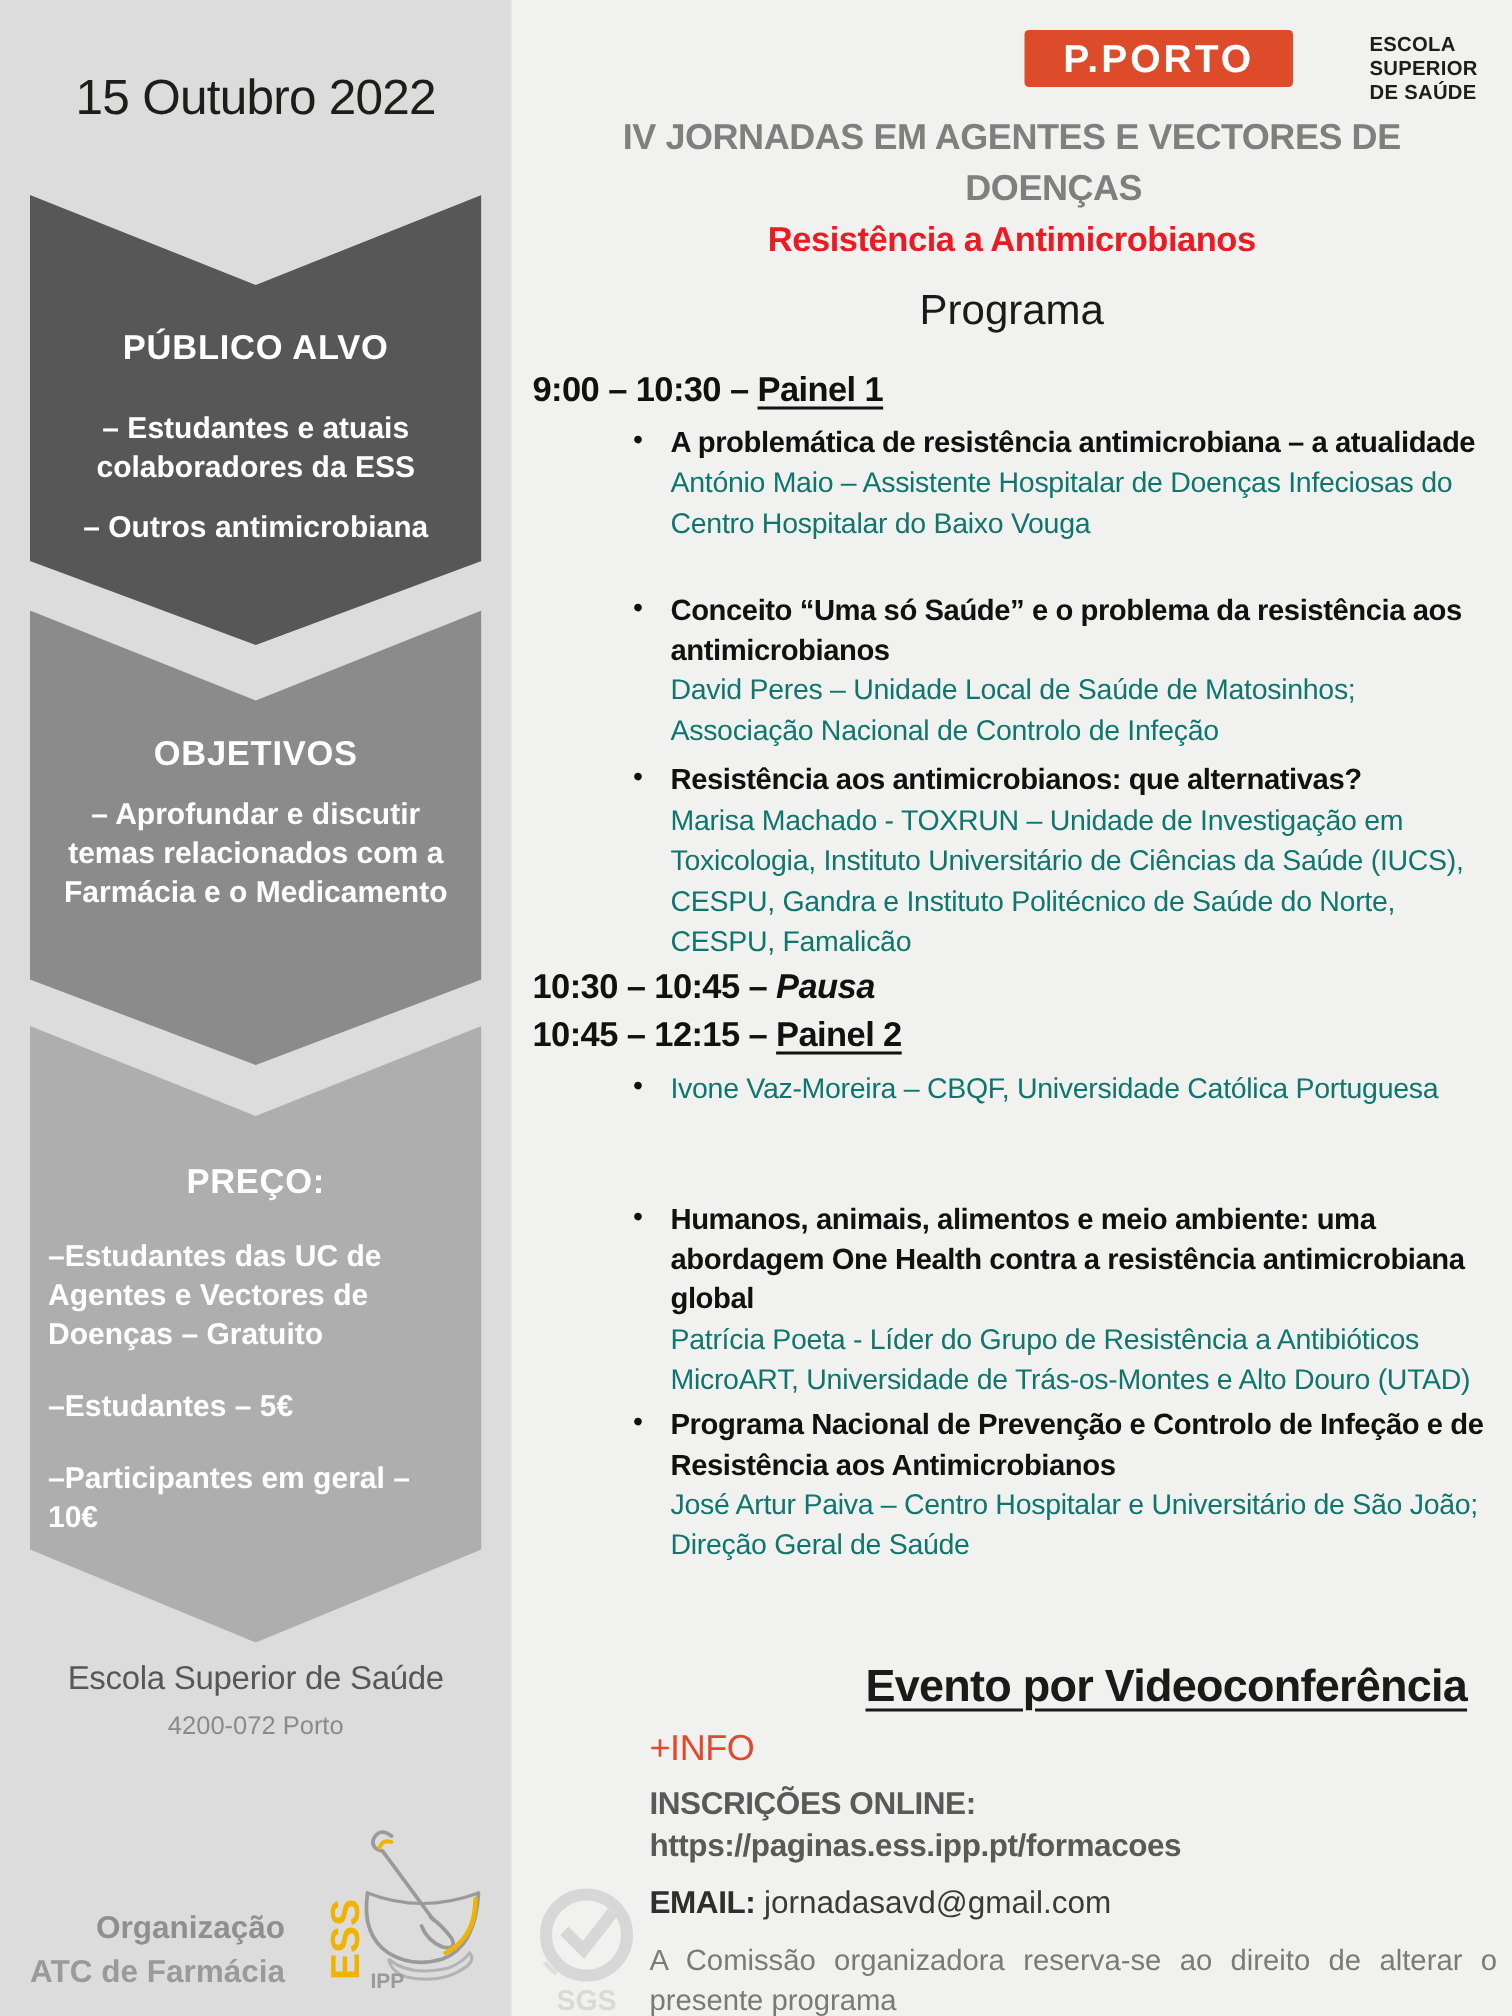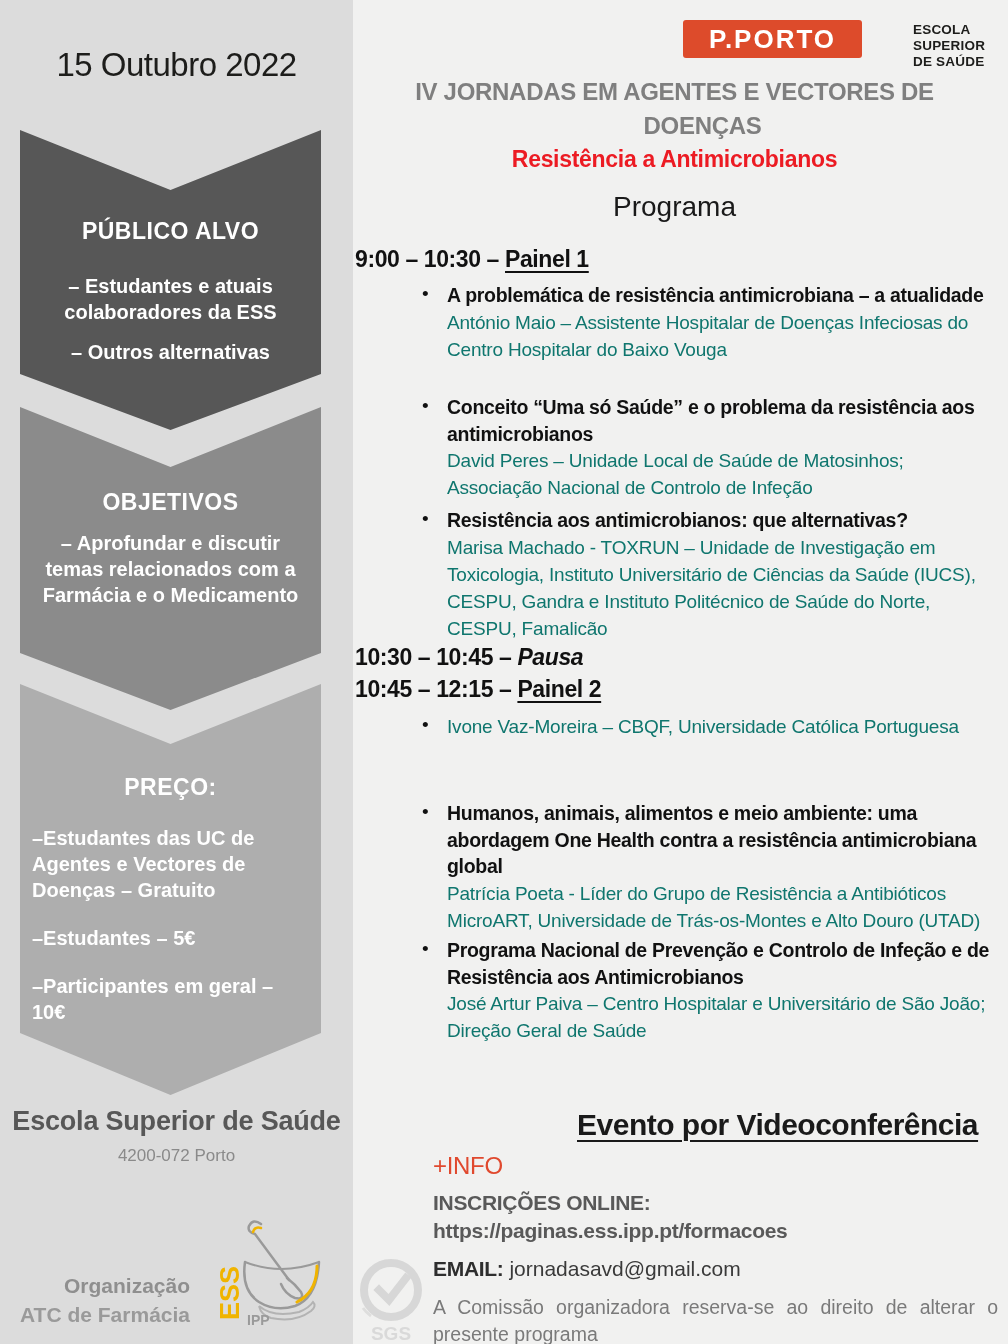--- a/index.html
+++ b/index.html
@@ -2,21 +2,21 @@
 <html><head>
 <meta charset="utf-8">
 <style>
   html,body{margin:0;padding:0;background:#e8e8e8;}
   .poster{
     position:relative;width:1008px;height:1344px;overflow:hidden;
     background:#f1f1f0;font-family:"Liberation Sans","DejaVu Sans",sans-serif;
     -webkit-font-smoothing:antialiased;
   }
   
-  .sidebar{position:absolute;left:0;top:0;width:341px;height:1344px;background:#dcdcdc;padding-left:12px;}
+  .sidebar{position:absolute;left:0;top:0;width:341px;height:1344px;background:#dcdcdc;}
   .date{position:absolute;top:46px;left:0;width:100%;text-align:center;
         font-size:33px;font-weight:500;color:#1d1d1b;letter-spacing:-0.5px;}
   .chev{position:absolute;left:20px;width:301px;color:#fff;text-align:center;
         filter:drop-shadow(0 5px 4px rgba(0,0,0,0.35));}
   .chev1{top:130px;height:300px;background:#575757;z-index:3;
          clip-path:polygon(0 0,50% 60px,100% 0,100% 244px,50% 100%,0 244px);}
   .chev2{top:407px;height:303px;background:#8b8b8b;z-index:2;
          clip-path:polygon(0 0,50% 60px,100% 0,100% 246px,50% 100%,0 246px);}
   .chev3{top:684px;height:411px;background:#aeaeae;z-index:1;
          clip-path:polygon(0 0,50% 60px,100% 0,100% 349px,50% 100%,0 349px);}
@@ -24,21 +24,21 @@
   .chev p{margin:0;font-size:20px;font-weight:700;line-height:26px;}
   .chev1 .inner{padding:88px 34px 0;}
   .chev1 h2{margin-bottom:28px;}
   .chev1 p + p{margin-top:14px;}
   .chev2 .inner{padding:82px 16px 0;}
   .chev2 h2{margin-bottom:14px;}
   .chev3 .inner{padding:90px 12px 0;text-align:left;}
   .chev3 h2{text-align:center;margin-bottom:24px;}
   .chev3 p + p{margin-top:22px;}
   .school-block{position:absolute;top:1106px;left:0;width:100%;text-align:center;}
-  .school-name{font-size:27px;font-weight:700;color:#575757;letter-spacing:-0.2px;}
+  .school-name{font-size:22px;font-weight:400;color:#575757;letter-spacing:-0.2px;}
   .school-address{margin-top:8px;font-size:17px;color:#8a8a8a;line-height:22px;}
   .org-block{position:absolute;left:20px;top:1274px;text-align:right;}
   .org-label{font-size:21px;font-weight:700;color:#8f8f8f;}
   .org-name{margin-top:5px;font-size:21px;font-weight:700;color:#9a9a9a;}
   .mortar{position:absolute;left:215px;top:1210px;}
   
   .content{position:absolute;left:341px;top:0;width:667px;height:1344px;}
   .pporto-box{position:absolute;left:342px;top:20px;width:179px;height:38px;
       background:#dd4b2b;border-radius:3px;display:flex;align-items:center;justify-content:center;}
   .pporto-box span{color:#fff;font-size:26px;font-weight:700;letter-spacing:2px;}
@@ -82,21 +82,21 @@
 
 <div class="poster">
 
   <div class="sidebar">
     <div class="date">15 Outubro 2022</div>
 
     <div class="chev chev1">
       <div class="inner">
         <h2>PÚBLICO ALVO</h2>
         <p>– Estudantes e atuais colaboradores da ESS</p>
-        <p>– Outros alternativas</p>
+        <p>– Outros antimicrobiana</p>
       </div>
     </div>
 
     <div class="chev chev2">
       <div class="inner">
         <h2>OBJETIVOS</h2>
         <p>– Aprofundar e discutir temas relacionados com a Farmácia e o Medicamento</p>
       </div>
     </div>
 

